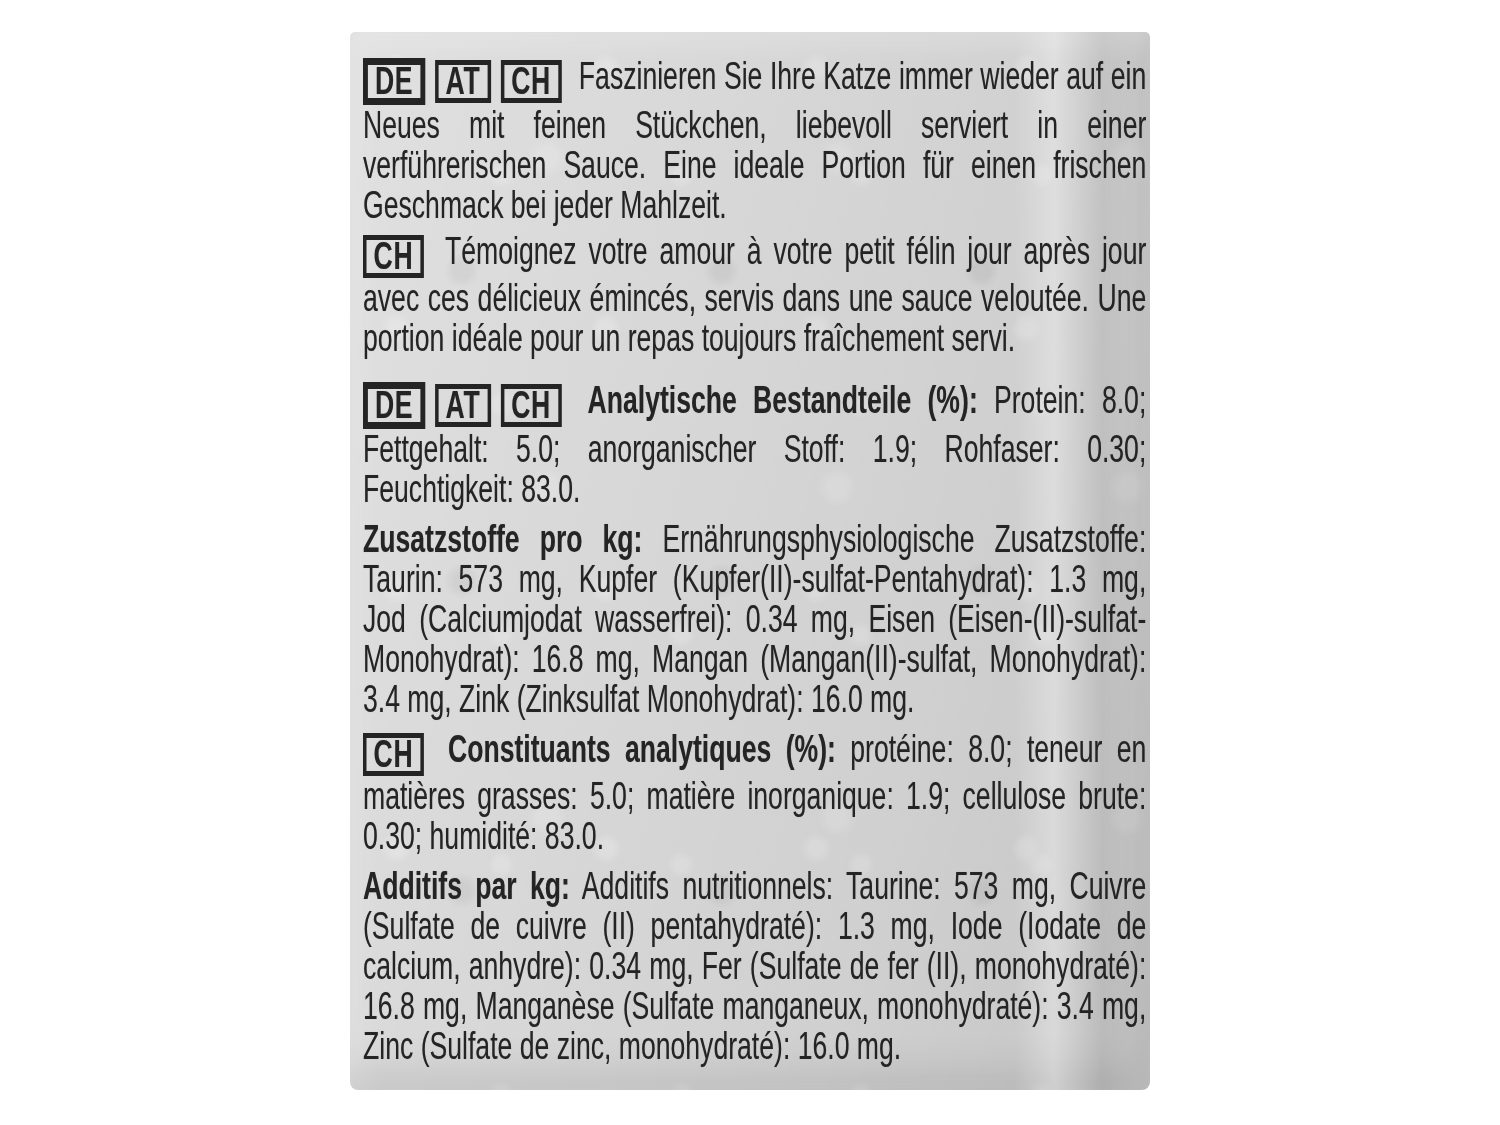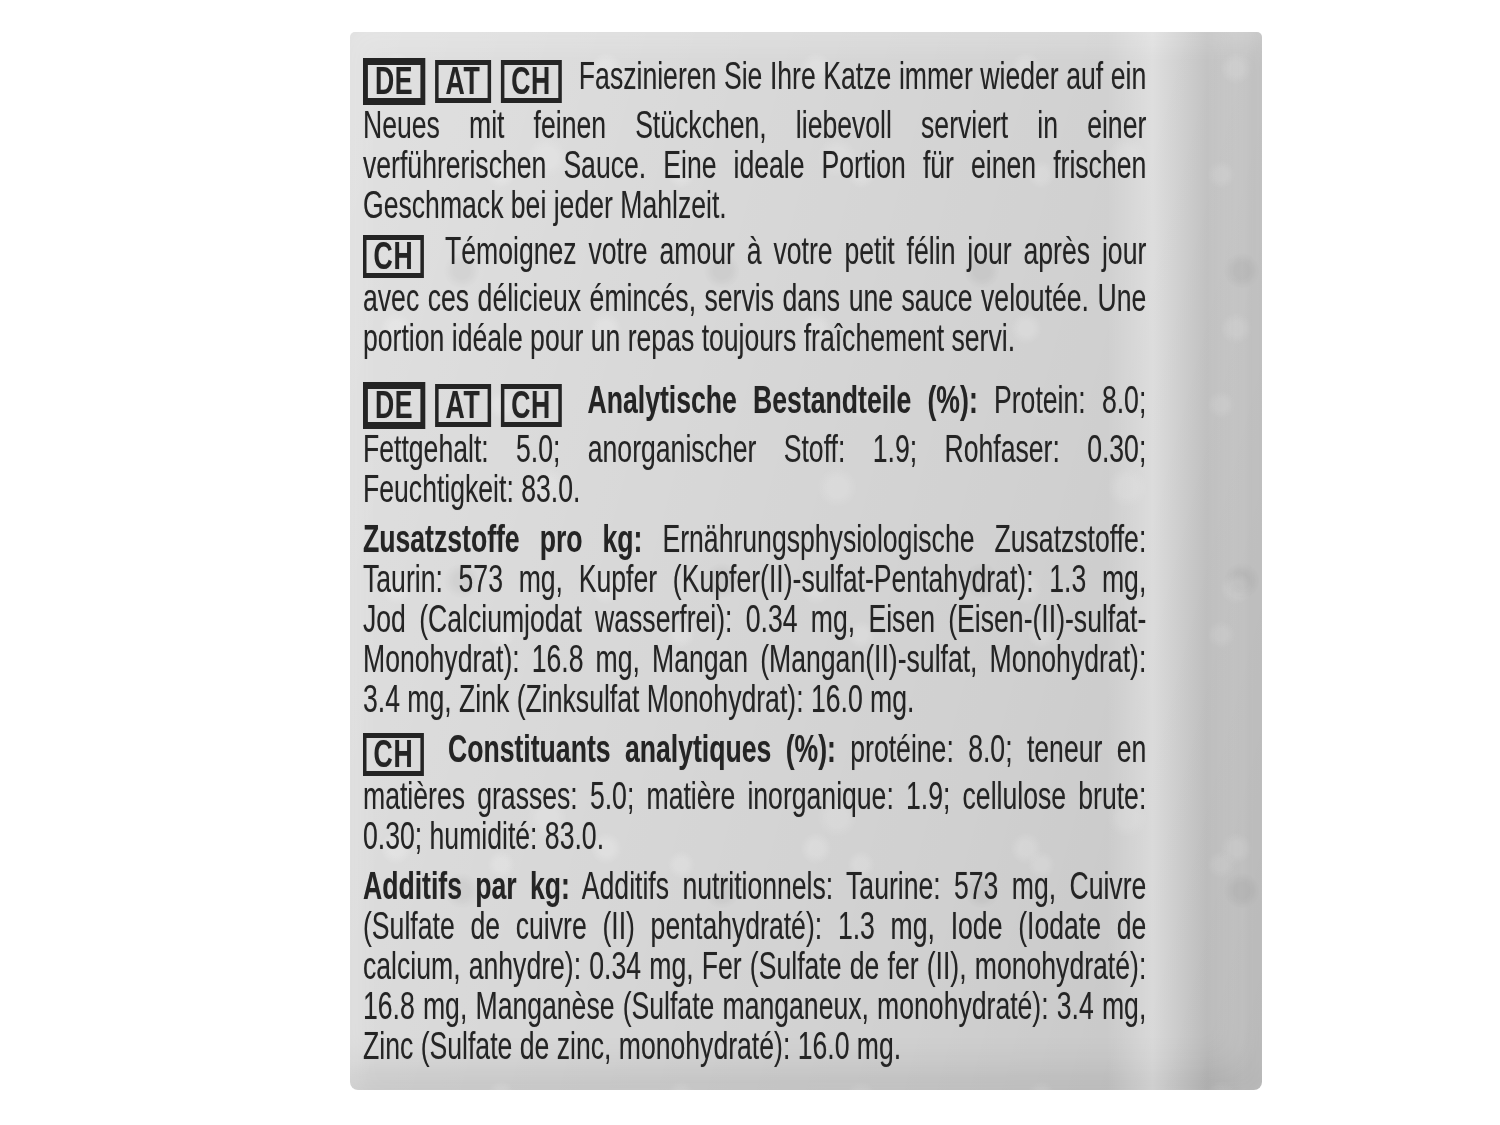--- a/index.html
+++ b/index.html
@@ -14,21 +14,21 @@
     font-family:"Liberation Sans","DejaVu Sans",sans-serif;
     overflow:hidden;
   }
   .stage{
     position:relative;width:1500px;height:1125px;
     background:var(--background);
     overflow:hidden;
   }
   
   .pouch{
-    position:absolute;left:350px;top:32px;width:912px;min-height:1058px;
+    position:absolute;left:350px;top:32px;width:800px;min-height:1058px;
     background-color:var(--pouch);
     background-image:
       linear-gradient(105deg, rgba(255,255,255,.22) 0%, rgba(255,255,255,0) 35%, rgba(0,0,0,.04) 70%, rgba(0,0,0,.09) 100%),
       radial-gradient(circle at 22% 14%, rgba(255,255,255,.20) 0 7px, rgba(0,0,0,0) 16px),
       radial-gradient(circle at 68% 38%, rgba(255,255,255,.16) 0 9px, rgba(0,0,0,0) 20px),
       radial-gradient(circle at 43% 77%, rgba(0,0,0,.05) 0 8px, rgba(0,0,0,0) 18px),
       radial-gradient(circle at 84% 62%, rgba(255,255,255,.18) 0 6px, rgba(0,0,0,0) 14px);
     background-size:100% 100%, 210px 260px, 290px 330px, 260px 310px, 180px 230px;
     border-radius:5px 5px 8px 8px;
     box-shadow:

